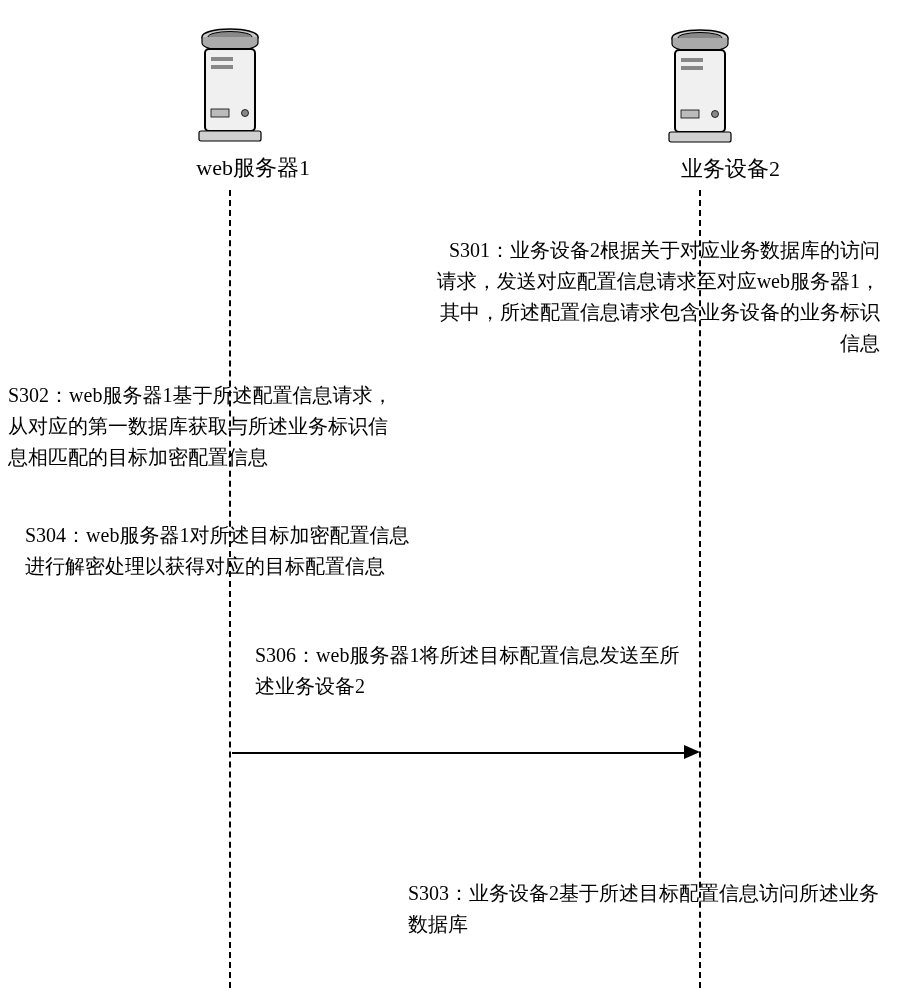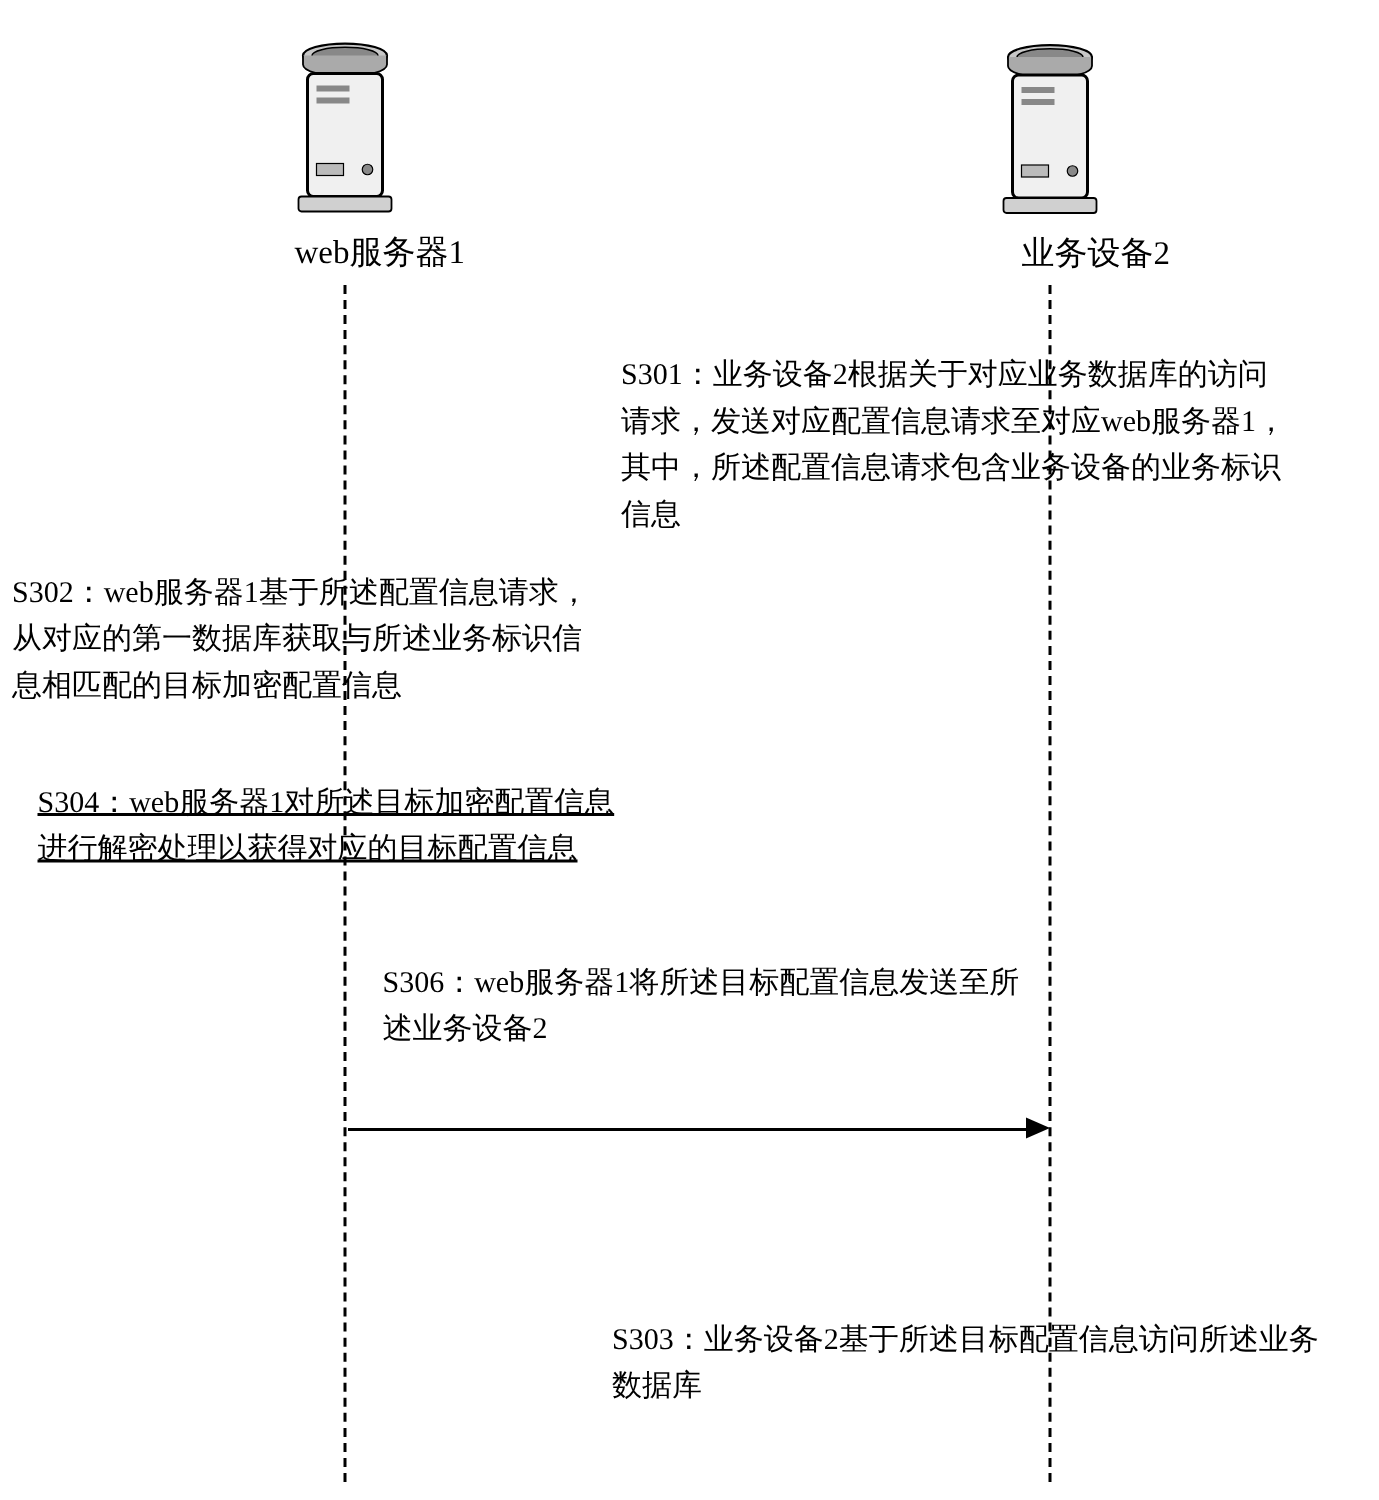--- a/index.html
+++ b/index.html
@@ -95,25 +95,25 @@
       <circle cx="50" cy="88" r="3.5" fill="#888" stroke="#000" stroke-width="0.8"></circle>
       <rect x="4" y="106" width="62" height="10" rx="2" fill="#d0d0d0" stroke="#000" stroke-width="1.2"></rect>
     </svg>
   </div>
   <div class="label">业务设备2</div>
 </div>
 
 <div class="lifeline" style="left:230px; top:190px; height:798px;"></div>
 <div class="lifeline" style="left:700px; top:190px; height:798px;"></div>
 
-<div class="note" style="left:414px; top:235px; width:450px;">S301：业务设备2根据关于对应业务数据库的访问请求，发送对应配置信息请求至对应web服务器1，其中，所述配置信息请求包含业务设备的业务标识信息</div>
+<div class="note" style="left:430px; top:235px; width:450px;text-align:right;">S301：业务设备2根据关于对应业务数据库的访问请求，发送对应配置信息请求至对应web服务器1，其中，所述配置信息请求包含业务设备的业务标识信息</div>
 
 <div class="note" style="left:8px; top:380px; width:395px;">S302：web服务器1基于所述配置信息请求，从对应的第一数据库获取与所述业务标识信息相匹配的目标加密配置信息</div>
 
-<div class="note" style="left:25px; top:520px; width:385px;text-decoration:underline;">S304：web服务器1对所述目标加密配置信息进行解密处理以获得对应的目标配置信息</div>
+<div class="note" style="left:25px; top:520px; width:385px;">S304：web服务器1对所述目标加密配置信息进行解密处理以获得对应的目标配置信息</div>
 
 <div class="note" style="left:255px; top:640px; width:435px;">S306：web服务器1将所述目标配置信息发送至所述业务设备2</div>
 <div class="arrow-wrap">
   <div class="arrow-line" style="left:232px; top:752px; width:452px;"></div>
   <div class="arrow-head-right" style="left:684px; top:745px;"></div>
 </div>
 
 <div class="note" style="left:408px; top:878px; width:480px;">S303：业务设备2基于所述目标配置信息访问所述业务数据库</div>
 
 </body></html>

